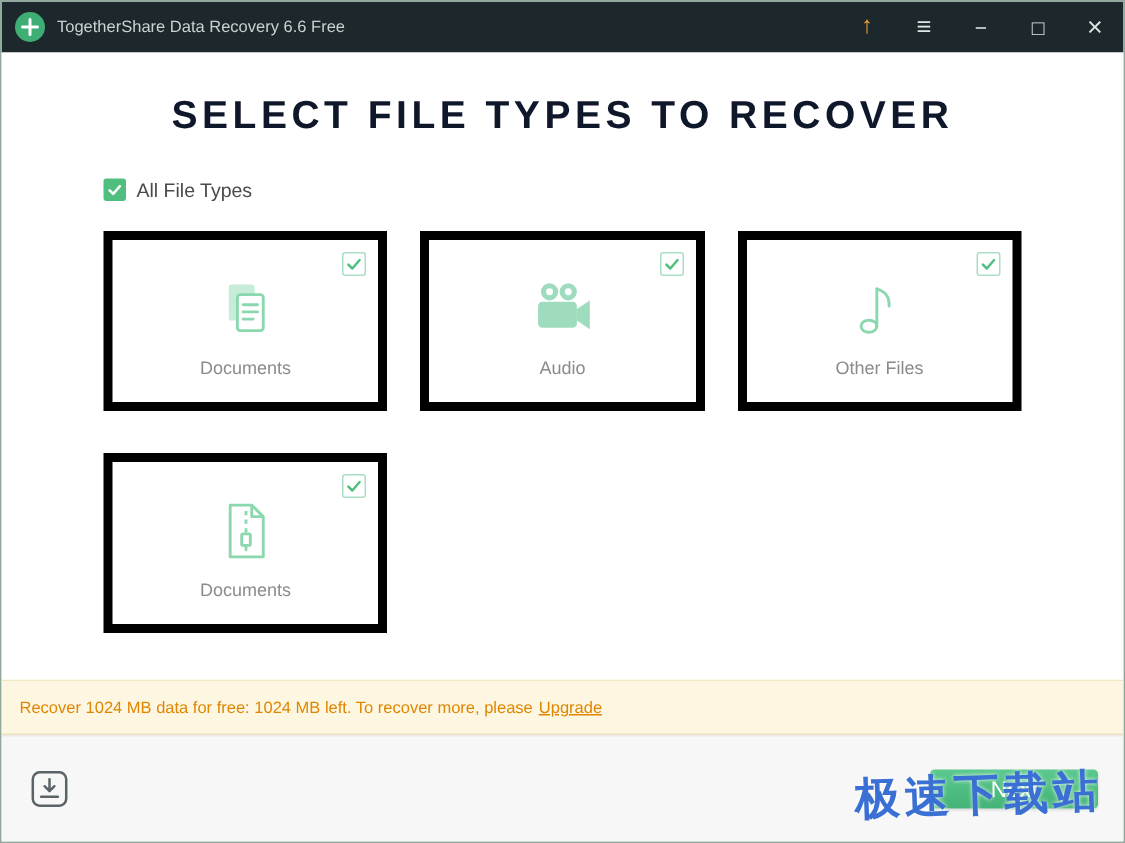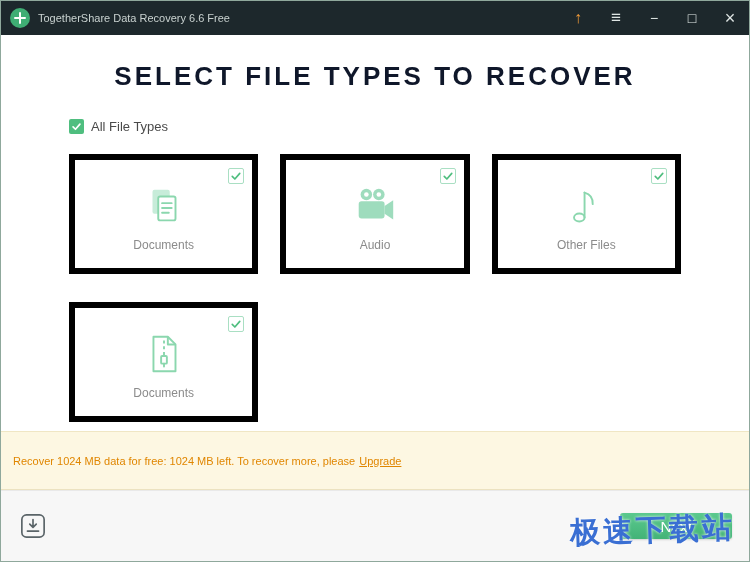--- a/index.html
+++ b/index.html
@@ -34,21 +34,21 @@
   .card { border:6px solid #000000; height:120px; box-sizing:border-box; position:relative;
     display:flex; flex-direction:column; align-items:center; justify-content:center;
     background:#fff; cursor:pointer; }
   .card-icon { height:52px; display:flex; align-items:flex-end; justify-content:center; }
   .card-label { margin-top:9px; font-size:12px; color:#8b8b8b; }
   .card-check { position:absolute; top:8px; right:8px; width:16px; height:16px; box-sizing:border-box;
     border:1px solid #a9dfc3; background:#fff; border-radius:2px;
     display:flex; align-items:center; justify-content:center; cursor:pointer; }
   
   .notice { flex:0 0 25px; background:#fdf7e2; border-top:1px solid #f0e6c4; border-bottom:1px solid #ece2c0;
-    display:flex; align-items:center; padding:16px 12px; font-size:11px; color:#e08600; }
+    display:flex; align-items:center; padding:5px 12px; font-size:11px; color:#e08600; }
   .notice .upgrade { color:#e08600; text-decoration:underline; margin-left:4px; cursor:pointer;text-align:right; }
   
   .footer { flex:0 0 70px; background:#f7f7f7; border-top:1px solid #e9e9e9;
     display:flex; align-items:center; justify-content:space-between; padding:0 17px; position:relative; }
   .dl-btn { width:30px; height:30px; display:flex; align-items:center; justify-content:center; cursor:pointer; }
   .next-btn { width:112px; height:26px; border:none; border-radius:3px; cursor:pointer;
     background:linear-gradient(#5bc98e,#43b377); color:#fff; font-size:15px;
     font-family:"Liberation Sans", sans-serif; box-shadow:0 1px 2px rgba(0,0,0,.15); }
   
   .watermark { position:absolute; right:14px; bottom:10px; z-index:5; pointer-events:none;

